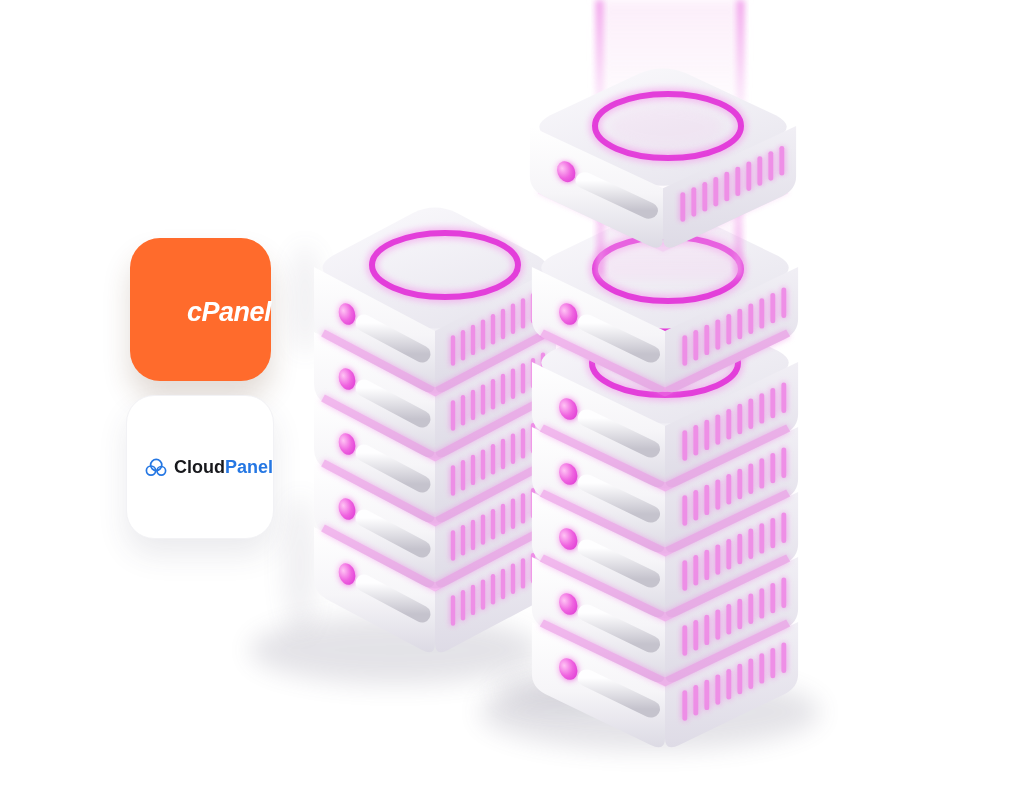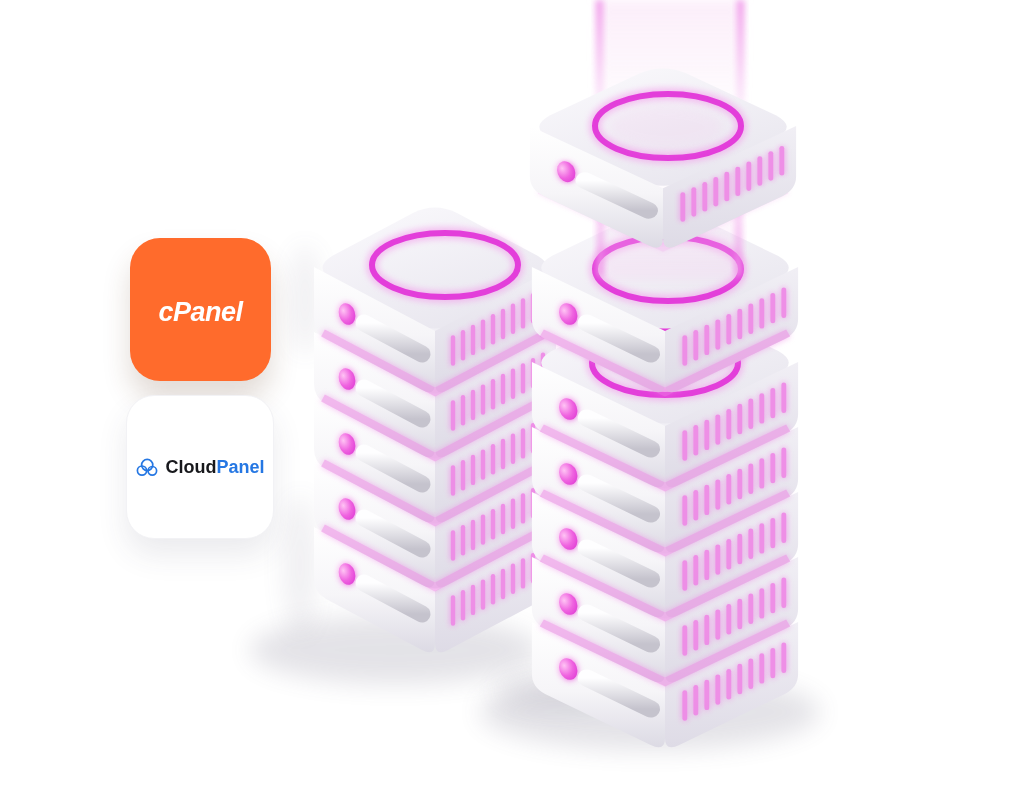--- a/index.html
+++ b/index.html
@@ -5,21 +5,21 @@
   html,body{margin:0;padding:0;}
   body{
     width:1024px;height:800px;position:relative;overflow:hidden;
     background:#ffffff;
     font-family:"Liberation Sans",sans-serif;
   }
   .stage{position:absolute;inset:0;}
   .illustration{position:absolute;left:0;top:0;}
   
   .badge{
-    position:absolute;display:flex;align-items:center;justify-content:center;
+    position:absolute;display:flex;align-items:center;justify-content:flex-end;
   }
   .badge-cpanel{
     left:130px;top:238px;width:141px;height:143px;border-radius:30px;
     background:#ff6b2c;
     box-shadow:0 18px 28px rgba(95,55,25,0.18);
   }
   .cpanel-label{
     color:#ffffff;font-style:italic;font-weight:bold;font-size:27px;
     letter-spacing:-0.5px;transform:translateY(3px);
   }

